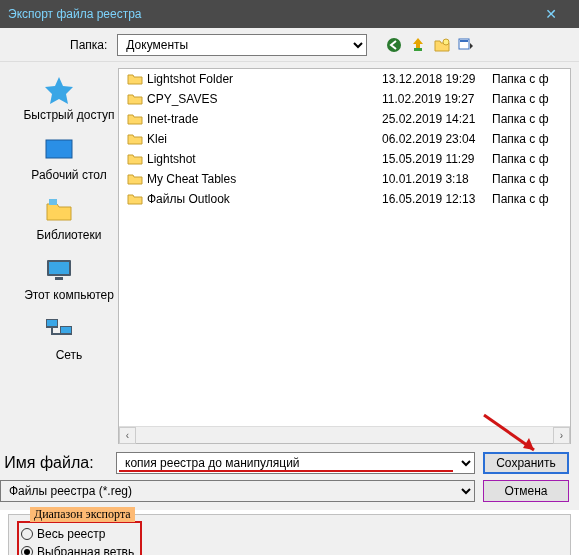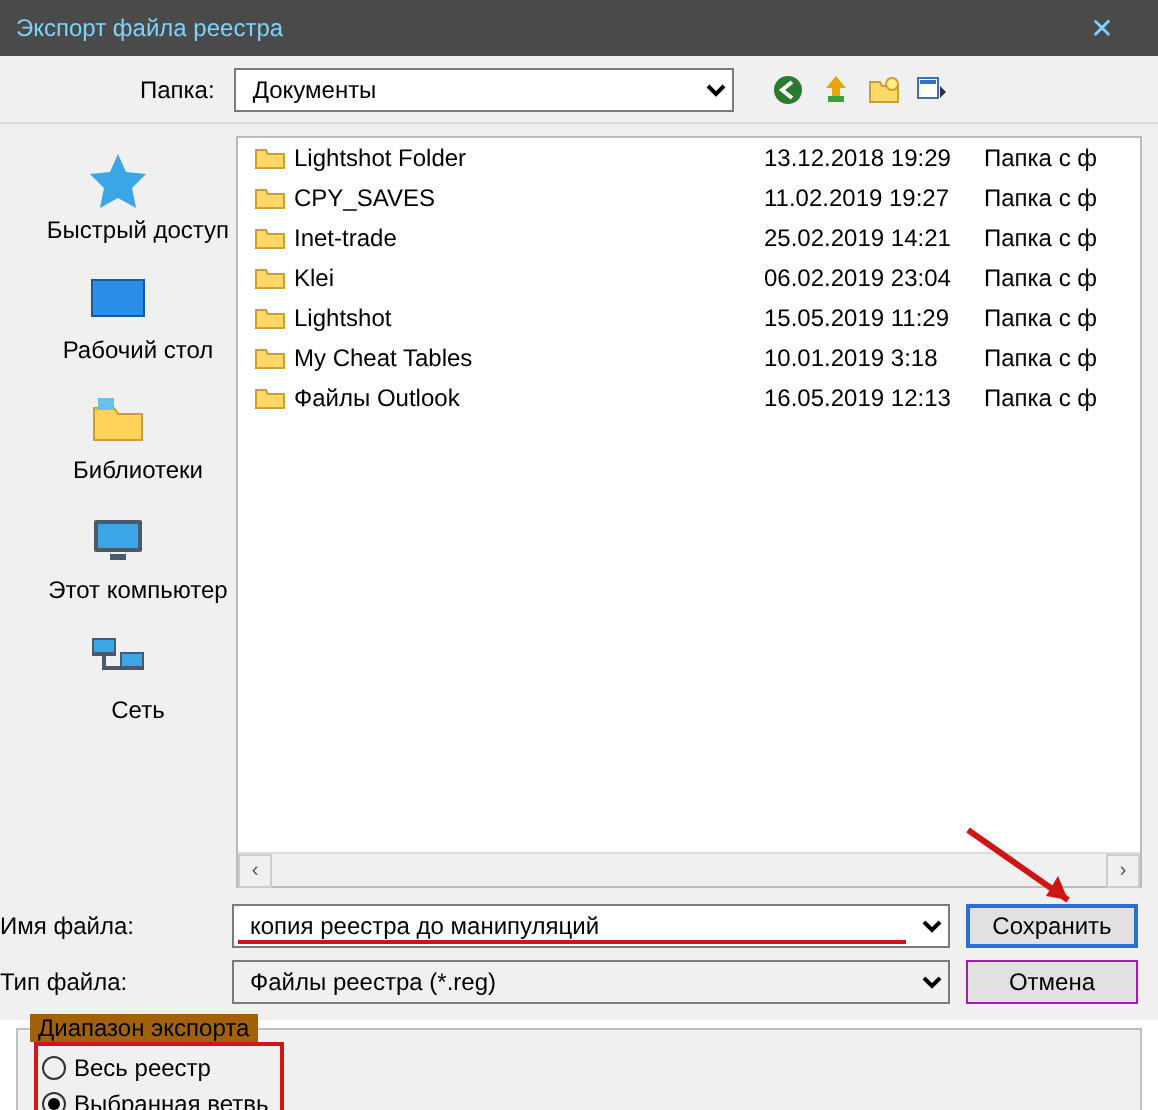--- a/index.html
+++ b/index.html
@@ -38,27 +38,27 @@
 .cell-type { flex: 1; }
 .folder-icon { width:16px; height:16px; display:inline-flex; }
 .folder-icon svg { width:16px; height:16px; }
 
 .hscroll { height: 17px; display:flex; border-top:1px solid #ddd; background:#f0f0f0; }
 .hscroll .arrow { width:17px; height:17px; border:1px solid #ccc; display:flex; align-items:center; justify-content:center; font-size:10px; color:#555; }
 .hscroll .track { flex:1; }
 
 .filefields { background:#f0f0f0; padding: 4px 10px 8px 0; display:flex; flex-direction:column; gap:6px; }
 .frow { display:flex; align-items:center; gap:8px; }
-.frow .flabel { width:108px; text-align:left; font-size:12px; padding-right:10px; }
+.frow .flabel { width:108px; text-align:center; font-size:16px; padding-right:10px; }
 .frow .finput { flex:1; height:22px; border:1px solid #7a7a7a; background:#fff; font-size:12px; padding:0 4px; position:relative; }
 .frow .fbtn { width:86px; height:22px; border:1px solid #a21caf; background:#e1e1e1; font-size:12px; text-align:center; }
 .frow .fbtn.primary { border:2px solid #2a6fd6; background:#e1e1e1; height:22px; line-height:18px; }
 
 .fieldset { margin: 4px 8px 6px 8px; border:1px solid #c0c0c0; padding: 6px 8px 8px 8px; background:#f0f0f0; position:relative; }
-.fieldset .legend { position:absolute; top:-8px; left:6px; background:#a16207; padding:0 4px; font-size:12px; }
+.fieldset .legend { position:absolute; top:-8px; left:21px; background:#fdba74; padding:0 4px; font-size:12px;font-family:Liberation Serif, serif; }
 .radio-row { display:flex; align-items:center; gap:4px; height:18px; font-size:12px; }
 .radio { width:12px; height:12px; border:1px solid #333; border-radius:50%; display:inline-flex; align-items:center; justify-content:center; }
 .radio.checked::after { content:""; width:6px; height:6px; background:#000; border-radius:50%; }
 .radiobox-highlight { border:2px solid #d01515; display:inline-block; padding:2px 6px 2px 2px; }
 
 .arrow-annot { position:absolute; pointer-events:none; }
 
 select.fakecombo { appearance:auto; }
 </style>
 </head>
@@ -255,21 +255,20 @@
     <div class="flabel">Имя файла:</div>
     <div style="flex:1; position:relative;">
       <select class="finput fakecombo" style="width:100%;">
         <option>копия реестра до манипуляций</option>
       </select>
       <div style="position:absolute; left:3px; right:22px; bottom:2px; height:2px; background:#d01515;"></div>
     </div>
     <button class="fbtn primary">Сохранить</button>
   </div>
   <div class="frow">
-    <div class="flabel">Тип файла:</div>
     <select class="finput fakecombo" style="flex:1; background:#f0f0f0;">
       <option>Файлы реестра (*.reg)</option>
     </select>
     <button class="fbtn">Отмена</button>
   </div>
   <svg class="arrow-annot" style="position:absolute; right:30px; top:-38px; width:70px; height:50px;" viewBox="0 0 70 50">
     <line x1="5" y1="5" x2="55" y2="40" stroke="#d01515" stroke-width="3"></line>
     <polygon points="55,40 44,38 50,28" fill="#d01515"></polygon>
   </svg>
 </div>

